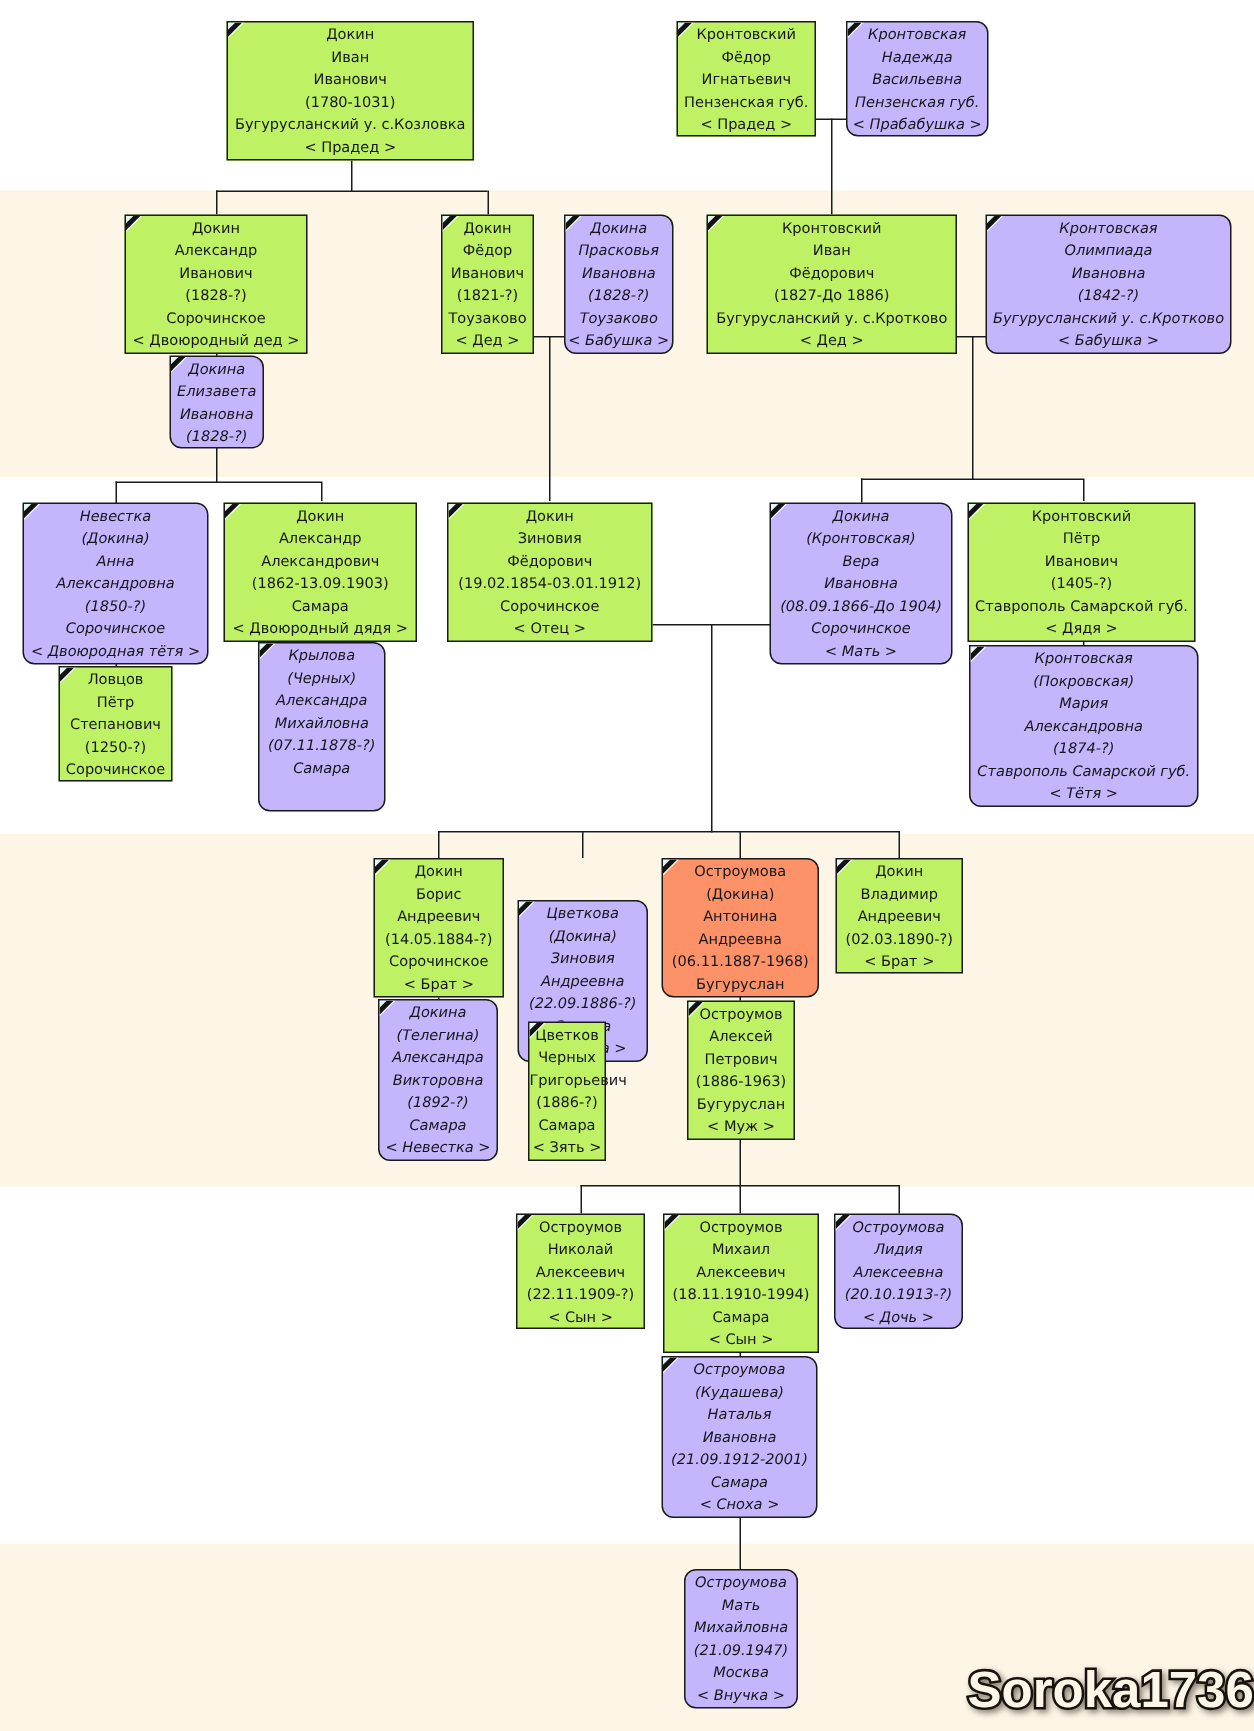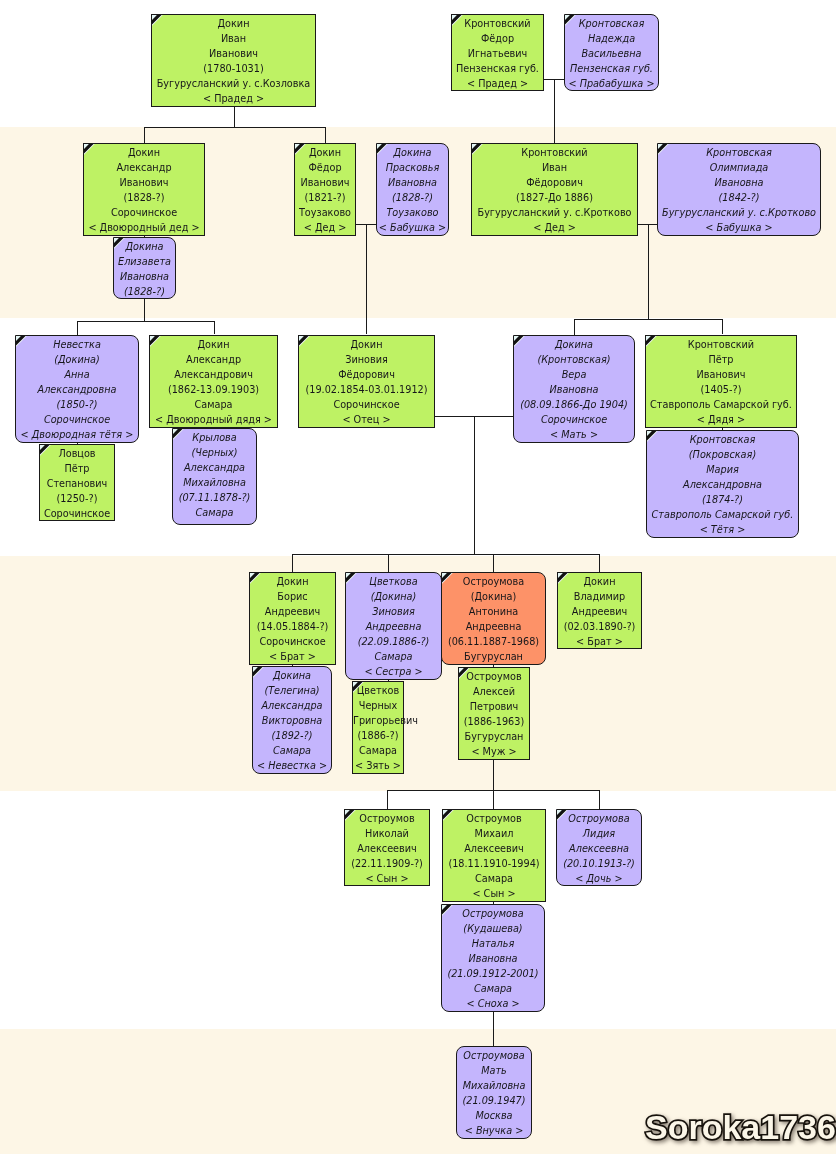--- a/index.html
+++ b/index.html
@@ -215,21 +215,21 @@
         <path d="M0 0 L10.3 0 L0 10.3 Z" fill="#121212"></path>
         <path d="M0 0 L5.3 0 L0 5.3 Z" fill="#e4f6f5"></path>
       </svg>
       <span class="ln">Докин</span>
       <span class="ln">Александр</span>
       <span class="ln">Александрович</span>
       <span class="ln">(1862-13.09.1903)</span>
       <span class="ln">Самара</span>
       <span class="ln">&lt; Двоюродный дядя &gt;</span>
     </div>
-<div class="node female" style="left:172px;top:428px;width:85px;height:97px">
+<div class="node female" style="left:172px;top:428px;width:85px;height:113px">
       <svg class="flag" viewBox="0 0 13 13">
         <path d="M0 0 L11.6 0 L0 11.6 Z" fill="#f4fcfc"></path>
         <path d="M0 0 L10.3 0 L0 10.3 Z" fill="#121212"></path>
         <path d="M0 0 L5.3 0 L0 5.3 Z" fill="#e4f6f5"></path>
       </svg>
       <span class="ln">Крылова</span>
       <span class="ln">(Черных)</span>
       <span class="ln">Александра</span>
       <span class="ln">Михайловна</span>
       <span class="ln">(07.11.1878-?)</span>
@@ -309,21 +309,21 @@
         <path d="M0 0 L5.3 0 L0 5.3 Z" fill="#e4f6f5"></path>
       </svg>
       <span class="ln">Докина</span>
       <span class="ln">(Телегина)</span>
       <span class="ln">Александра</span>
       <span class="ln">Викторовна</span>
       <span class="ln">(1892-?)</span>
       <span class="ln">Самара</span>
       <span class="ln">&lt; Невестка &gt;</span>
     </div>
-<div class="node female" style="left:345px;top:572px;width:97px;height:108px">
+<div class="node female" style="left:345px;top:600px;width:87px;height:108px">
       <svg class="flag" viewBox="0 0 13 13">
         <path d="M0 0 L11.6 0 L0 11.6 Z" fill="#f4fcfc"></path>
         <path d="M0 0 L10.3 0 L0 10.3 Z" fill="#121212"></path>
         <path d="M0 0 L5.3 0 L0 5.3 Z" fill="#e4f6f5"></path>
       </svg>
       <span class="ln">Цветкова</span>
       <span class="ln">(Докина)</span>
       <span class="ln">Зиновия</span>
       <span class="ln">Андреевна</span>
       <span class="ln">(22.09.1886-?)</span>

